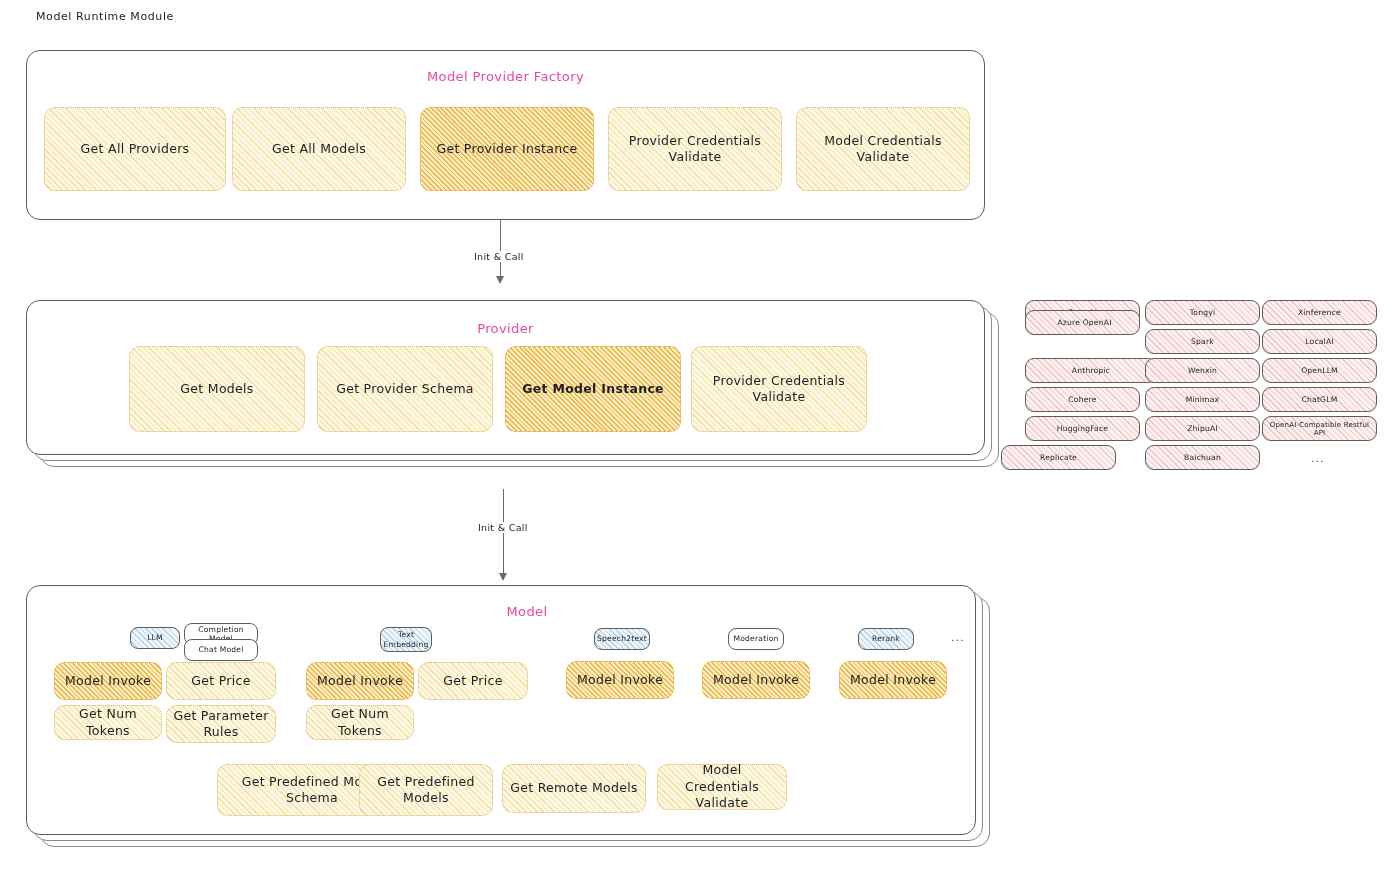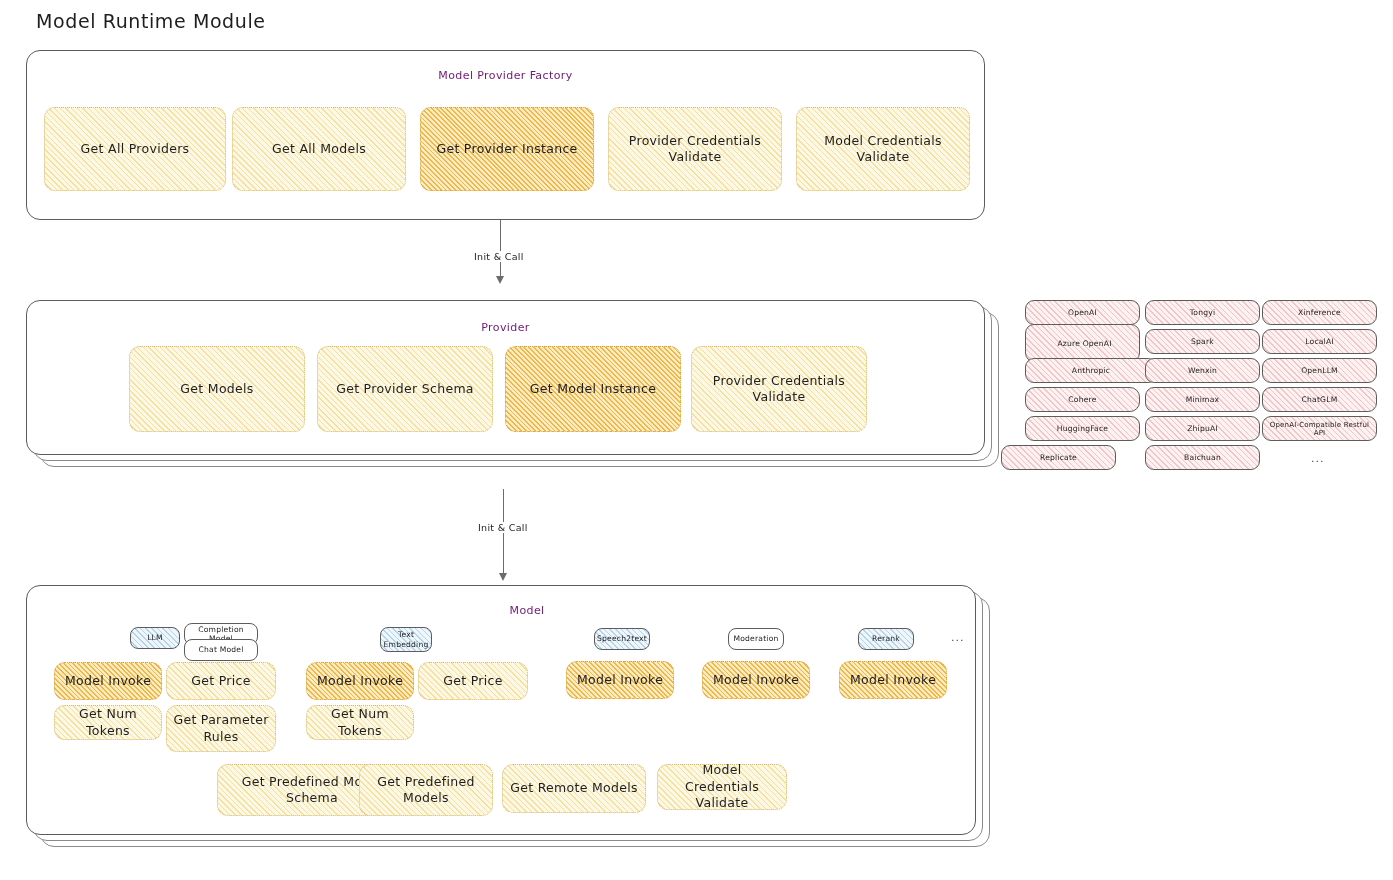--- a/index.html
+++ b/index.html
@@ -8,41 +8,41 @@
     background:#ffffff;
     font-family:"DejaVu Sans", sans-serif;
     position:relative;
     overflow:hidden;
     color:#1e1e1e;
   }
 
   
   #page-title{
     position:absolute;left:36px;top:10px;
-    font-size:19px;letter-spacing:.6px;color:#1e1e1e;
+    font-size:11px;letter-spacing:.6px;color:#1e1e1e;
   }
 
   
   .panel{
     position:absolute;
     background:#ffffff;
     border:1.1px solid #5c5c5c;
     border-radius:14px;
     box-sizing:border-box;
   }
   .panel-shadow{
     position:absolute;
     background:#ffffff;
     border:1.1px solid #8a8a8a;
     border-radius:14px;
     box-sizing:border-box;
   }
   .panel-title{
     position:absolute;left:0;right:0;text-align:center;
-    font-size:11px;color:#701a75;letter-spacing:.4px;
+    font-size:13px;color:#ec4899;letter-spacing:.4px;
   }
 
   
   .box{
     position:absolute;
     box-sizing:border-box;
     border-radius:11px;
     display:flex;align-items:center;justify-content:center;
     text-align:center;
     font-size:12.5px;
@@ -148,27 +148,27 @@
 <div class="arrow-head" style="left:495.5px;top:276px;"></div>
 <div class="arrow-label" style="left:470px;top:251px;">Init &amp; Call</div>
 
 <div class="panel-shadow" style="left:40px;top:312px;width:959px;height:155px;"></div>
 <div class="panel-shadow" style="left:33px;top:306px;width:959px;height:155px;"></div>
 <div class="panel" style="left:26px;top:300px;width:959px;height:155px;"></div>
 <div class="panel-title" style="left:26px;top:321px;width:959px;">Provider</div>
 
 <div class="box fill-yellow" style="left:129px;top:346px;width:176px;height:86px;">Get Models</div>
 <div class="box fill-yellow" style="left:317px;top:346px;width:176px;height:86px;">Get Provider Schema</div>
-<div class="box fill-orange" style="left:505px;top:346px;width:176px;height:86px;">Get Model Instance</div>
+<div class="box fill-orange" style="left:505px;top:346px;width:176px;height:86px;font-weight:bold;">Get Model Instance</div>
 <div class="box fill-yellow" style="left:691px;top:346px;width:176px;height:86px;">Provider Credentials Validate</div>
 
 <div class="prov fill-pink" style="left:1025px;top:300px;width:115px;height:25px;">OpenAI</div>
-<div class="prov fill-pink" style="left:1025px;top:324px;width:115px;height:38px;padding-left:8px;">Azure OpenAI</div>
+<div class="prov fill-pink" style="left:1025px;top:310px;width:115px;height:25px;padding-left:8px;">Azure OpenAI</div>
 <div class="prov fill-pink" style="left:1025px;top:358px;width:132px;height:25px;">Anthropic</div>
-<div class="prov fill-pink" style="left:1025px;top:387px;width:115px;height:25px;border-radius:10px;">Cohere</div>
+<div class="prov fill-pink" style="left:1025px;top:387px;width:115px;height:25px;">Cohere</div>
 <div class="prov fill-pink" style="left:1025px;top:416px;width:115px;height:25px;">HuggingFace</div>
 <div class="prov fill-pink" style="left:1001px;top:445px;width:115px;height:25px;">Replicate</div>
 
 <div class="prov fill-pink" style="left:1145px;top:300px;width:115px;height:25px;">Tongyi</div>
 <div class="prov fill-pink" style="left:1145px;top:329px;width:115px;height:25px;">Spark</div>
 <div class="prov fill-pink" style="left:1145px;top:358px;width:115px;height:25px;">Wenxin</div>
 <div class="prov fill-pink" style="left:1145px;top:387px;width:115px;height:25px;">Minimax</div>
 <div class="prov fill-pink" style="left:1145px;top:416px;width:115px;height:25px;">ZhipuAI</div>
 <div class="prov fill-pink" style="left:1145px;top:445px;width:115px;height:25px;">Baichuan</div>
 
@@ -194,21 +194,21 @@
 
 <div class="badge fill-blue" style="left:380px;top:627px;width:52px;height:25px;">Text Embedding</div>
 <div class="badge fill-blue" style="left:594px;top:628px;width:56px;height:21px;">Speech2text</div>
 <div class="badge fill-none" style="left:728px;top:628px;width:56px;height:21px;">Moderation</div>
 <div class="badge fill-blue" style="left:858px;top:628px;width:56px;height:21px;">Rerank</div>
 <div class="ellipsis" style="left:951px;top:631px;">...</div>
 
 <div class="box fill-orange" style="left:54px;top:662px;width:108px;height:38px;">Model Invoke</div>
 <div class="box fill-yellow" style="left:166px;top:662px;width:110px;height:38px;">Get Price</div>
 <div class="box fill-yellow" style="left:54px;top:705px;width:108px;height:35px;">Get Num Tokens</div>
-<div class="box fill-yellow" style="left:166px;top:705px;width:110px;height:47px;">Get Parameter Rules</div>
+<div class="box fill-yellow" style="left:166px;top:705px;width:110px;height:38px;">Get Parameter Rules</div>
 
 <div class="box fill-orange" style="left:306px;top:662px;width:108px;height:38px;">Model Invoke</div>
 <div class="box fill-yellow" style="left:418px;top:662px;width:110px;height:38px;">Get Price</div>
 <div class="box fill-yellow" style="left:306px;top:705px;width:108px;height:35px;">Get Num Tokens</div>
 
 <div class="box fill-orange" style="left:566px;top:661px;width:108px;height:38px;">Model Invoke</div>
 <div class="box fill-orange" style="left:702px;top:661px;width:108px;height:38px;">Model Invoke</div>
 <div class="box fill-orange" style="left:839px;top:661px;width:108px;height:38px;">Model Invoke</div>
 
 <div class="box fill-yellow" style="left:217px;top:764px;width:176px;height:52px;padding-left:20px;">Get Predefined Model Schema</div>

